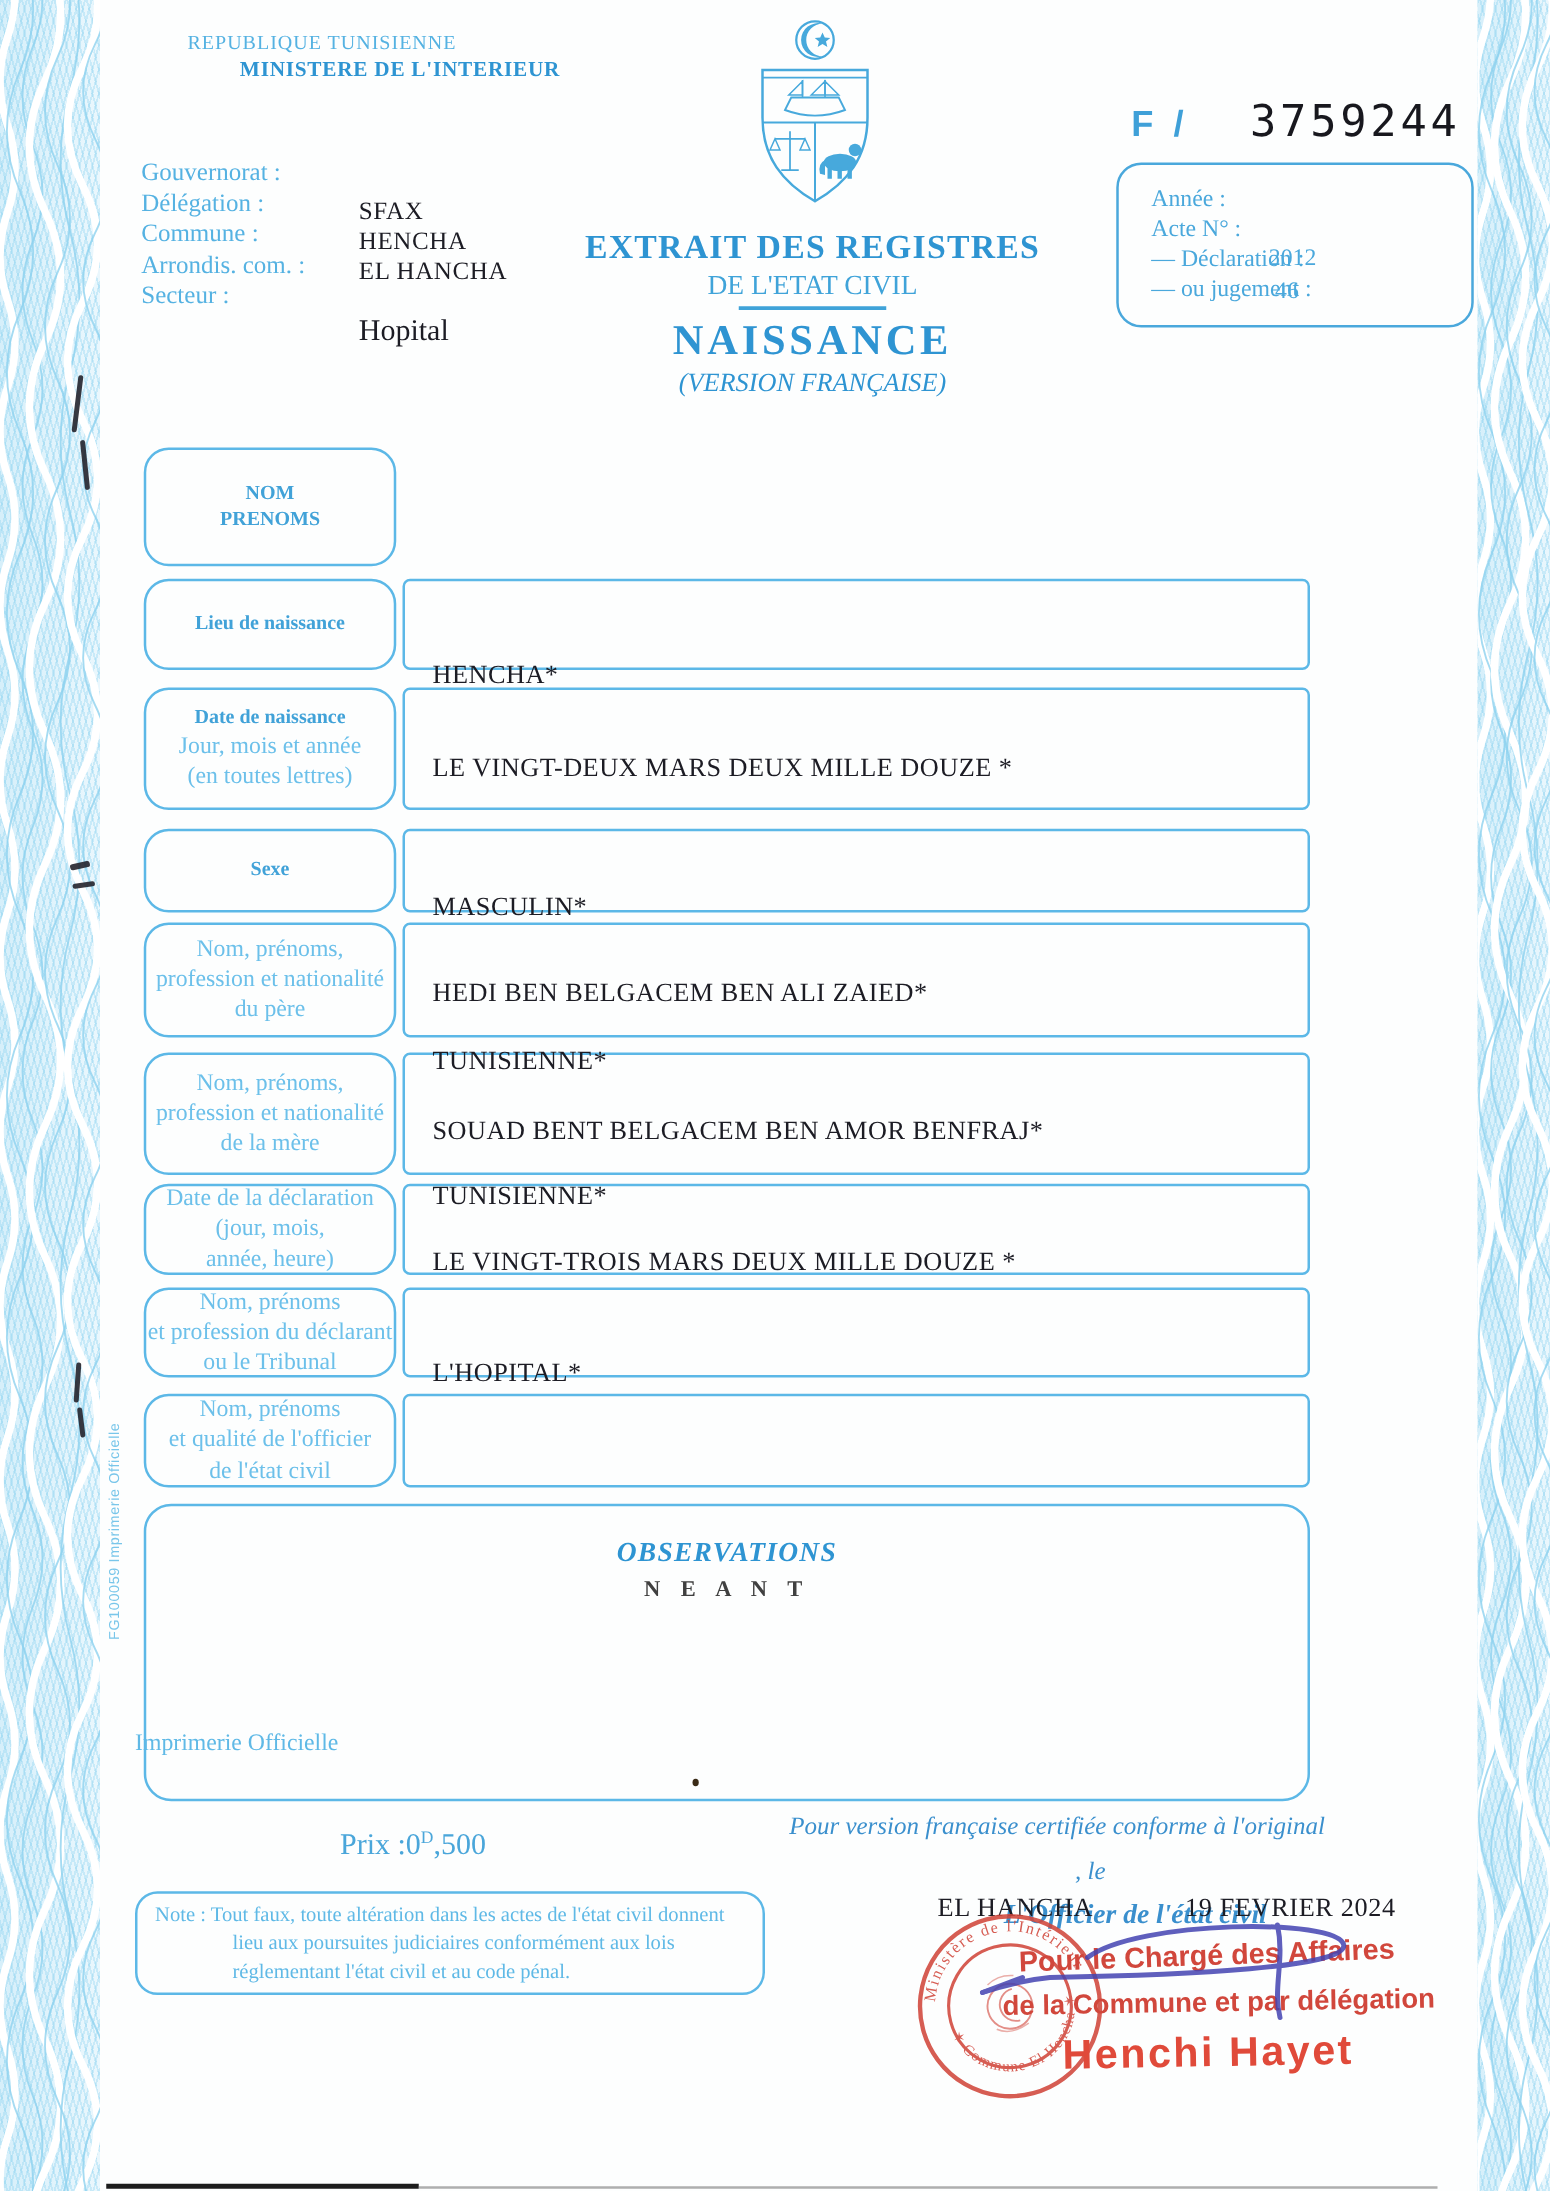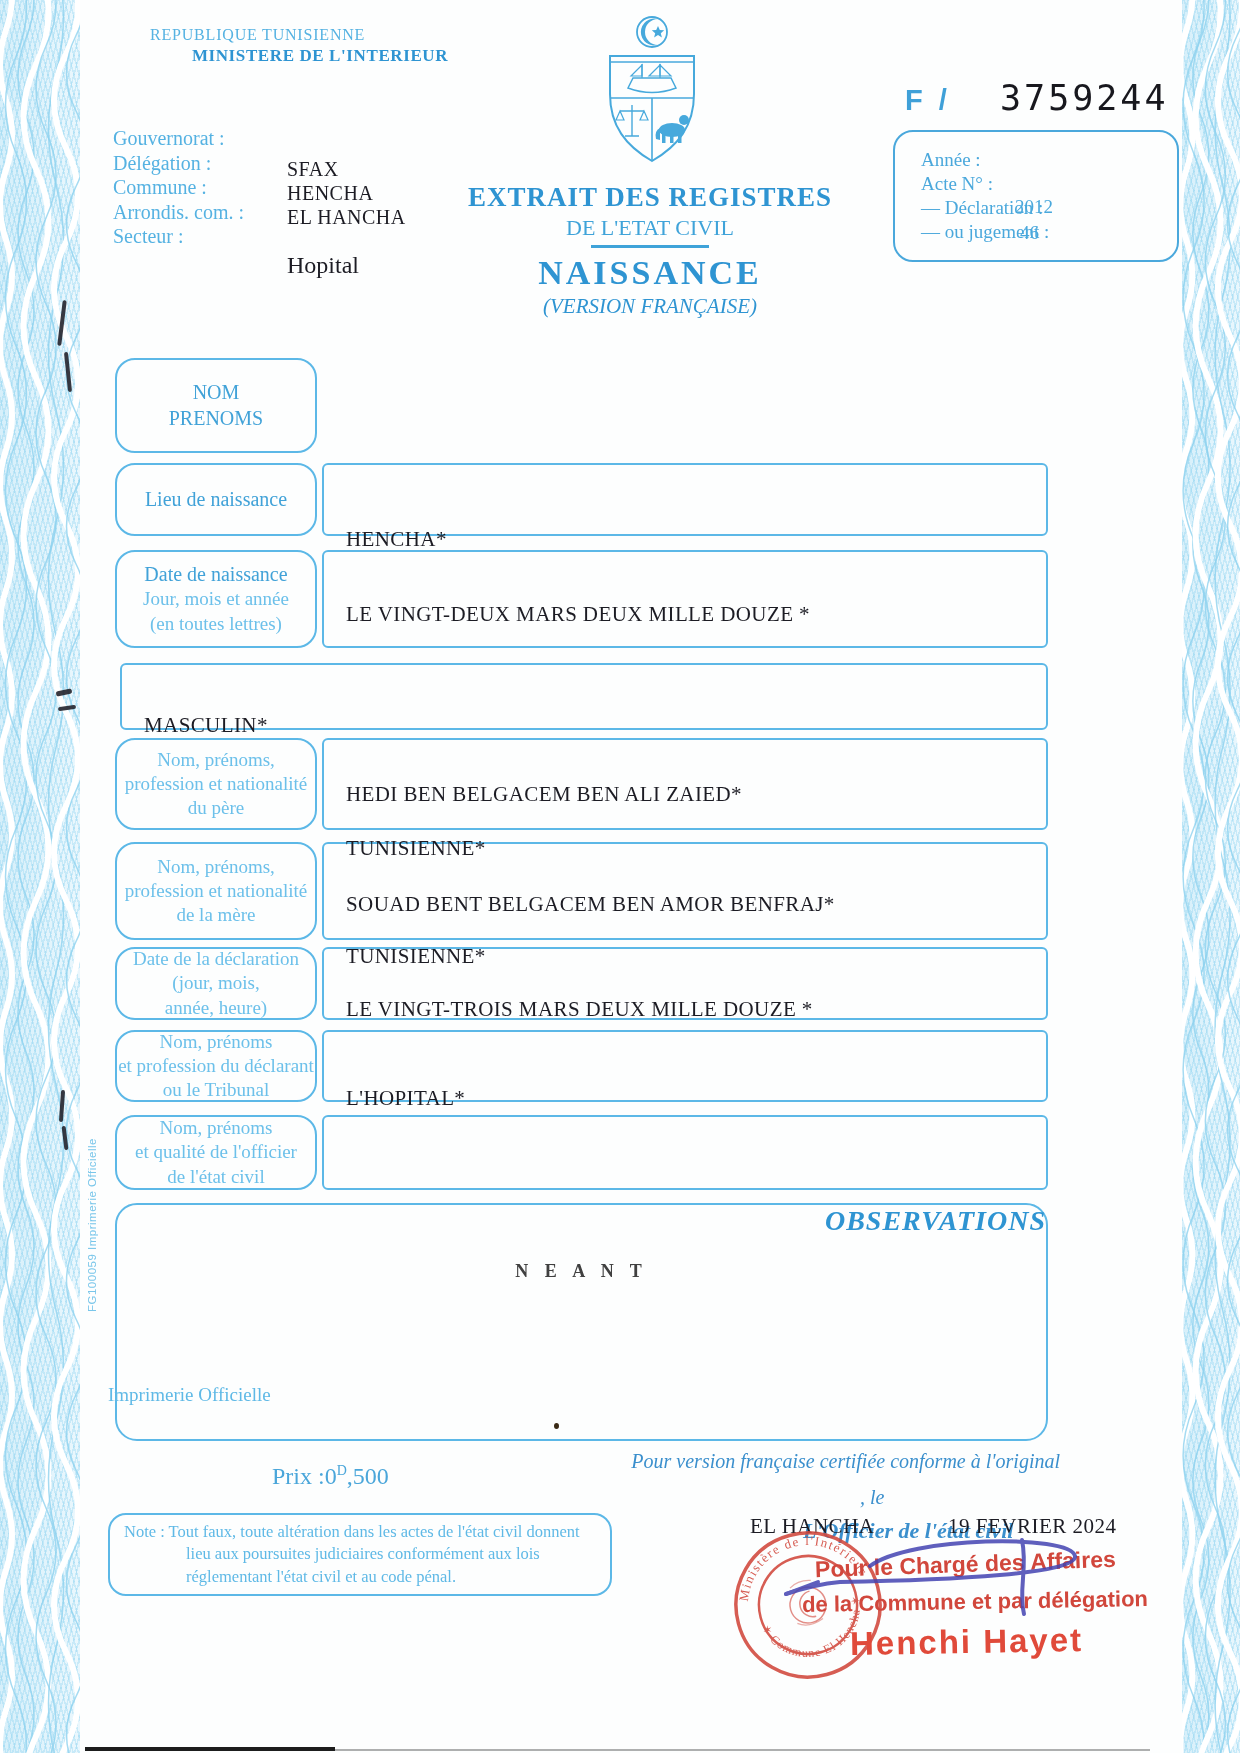--- a/index.html
+++ b/index.html
@@ -53,21 +53,21 @@
   .acte-year{position:absolute;left:120px;top:64px;font-size:20px;color:var(--ink-black);}
   .acte-no{position:absolute;left:125px;top:90px;font-size:20px;color:var(--ink-black);}
 
   
   .form{position:absolute;left:115px;top:358px;width:933px;}
   .row{display:flex;position:relative;}
   .lbl{width:202px;border:2px solid var(--box-border);border-radius:20px;
     display:flex;flex-direction:column;justify-content:center;flex-shrink:0;}
   .val{flex:1;margin-left:5px;border:2px solid var(--box-border);border-radius:6px;position:relative;}
   .lln{display:block;text-align:center;font-size:19px;line-height:1.28;color:var(--blue-light);}
-  .r1 .lln,.r2 .lln1,.r3 .lln1,.r4 .lln1{font-weight:400;color:var(--blue-mid);font-size:20px;}
+  .r1 .lln,.r2 .lln1,.r3 .lln1,.r4 .lln1{font-weight:700;color:var(--blue-mid);font-size:16px;}
   .vln{position:absolute;left:22px;font-size:21px;color:var(--ink-black);letter-spacing:.4px;white-space:nowrap;z-index:2;}
   .r1{height:95px;margin-top:0}
   .r2{height:98px;margin-top:14px}
   .r3{height:73px;margin-top:10px}
   .r4{height:67px;margin-top:15px}
   .r5{height:92px;margin-top:8px}
   .r6{height:98px;margin-top:12px}
   .r7{height:73px;margin-top:7px}
   .r8{height:72px;margin-top:10px}
   .r9{height:75px;margin-top:13px}
@@ -75,22 +75,22 @@
   .r2 .vln1{top:50px}
   .r3 .vln1{top:62px}
   .r4 .vln1{top:48px}
   .r5 .vln1{top:42px}.r5 .vln2{top:96px}
   .r6 .vln1{top:48px}.r6 .vln2{top:100px}
   .r7 .vln1{top:48px}
   .r8 .vln1{top:54px}
 
   .obs{margin-top:13px;height:238px;border:2px solid var(--box-border);border-radius:22px;
     position:relative;text-align:center;}
-  .obs-title{margin-top:0;font-size:28px;font-weight:700;font-style:italic;
-    letter-spacing:1px;color:var(--blue-dark);text-align:right;}
+  .obs-title{margin-top:24px;font-size:22px;font-weight:700;font-style:italic;
+    letter-spacing:1px;color:var(--blue-dark);}
   .obs-content{position:absolute;left:0;right:0;top:56px;font-size:18px;font-weight:700;
     letter-spacing:6px;color:#404040;}
   .ink-dot{position:absolute;left:437px;top:218px;width:5px;height:6px;border-radius:50%;background:#3a2a16;}
 
   
   .imprimerie{position:absolute;left:108px;top:1384px;font-size:19px;color:#5fb9e6;}
   .prix{position:absolute;left:272px;top:1463px;font-size:24px;color:#4aa6da;}
   .prix sup{font-size:14px;}
   .note-box{position:absolute;left:108px;top:1513px;width:504px;min-height:77px;
     border:2px solid var(--box-border);border-radius:18px;padding:6px 12px 6px 14px;}
@@ -246,20 +246,23 @@
       <div class="lbl">
           <span class="lln lln1">Date de naissance</span>
           <span class="lln lln2">Jour, mois et année</span>
           <span class="lln lln3">(en toutes lettres)</span>
         </div>
       <div class="val">
           <span class="vln vln1">LE VINGT-DEUX MARS  DEUX MILLE DOUZE *</span>
         </div>
     </div>
       <div class="row r4">
+      <div class="lbl">
+          <span class="lln lln1">Sexe</span>
+        </div>
       <div class="val">
           <span class="vln vln1">MASCULIN*</span>
         </div>
     </div>
       <div class="row r5">
       <div class="lbl">
           <span class="lln lln1">Nom, prénoms,</span>
           <span class="lln lln2">profession et nationalité</span>
           <span class="lln lln3">du père</span>
         </div>

